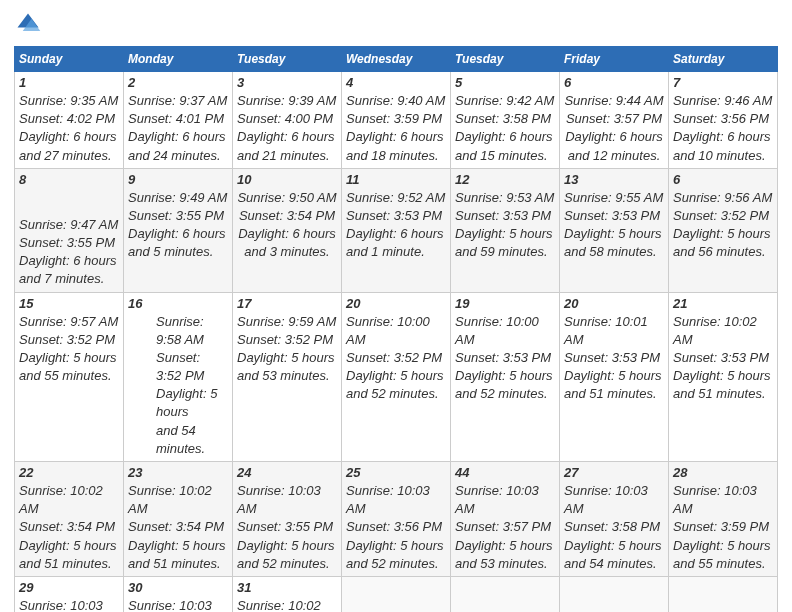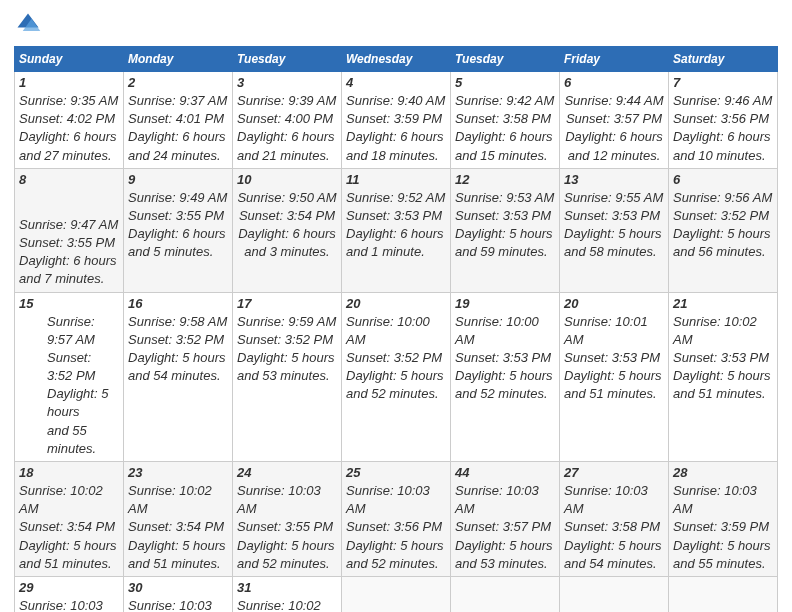--- a/index.html
+++ b/index.html
@@ -228,28 +228,28 @@
             <span class="day-num">6</span>
             <div class="cell-text" style="white-space: pre-line;">Sunrise: 9:56 AM
 Sunset: 3:52 PM
 Daylight: 5 hours
 and 56 minutes.</div>
           </td>
         </tr>
         <tr>
           <td>
             <span class="day-num">15</span>
-            <div class="cell-text" style="white-space: pre-line; margin-left: 28px;">Sunrise: 9:57 AM
+            <div class="cell-text" style="white-space: pre-line;">Sunrise: 9:57 AM
 Sunset: 3:52 PM
 Daylight: 5 hours
 and 55 minutes.</div>
           </td>
           <td>
             <span class="day-num">16</span>
-            <div class="cell-text" style="white-space: pre-line;">Sunrise: 9:58 AM
+            <div class="cell-text" style="white-space: pre-line; margin-left: 28px;">Sunrise: 9:58 AM
 Sunset: 3:52 PM
 Daylight: 5 hours
 and 54 minutes.</div>
           </td>
           <td>
             <span class="day-num">17</span>
             <div class="cell-text" style="white-space: pre-line;">Sunrise: 9:59 AM
 Sunset: 3:52 PM
 Daylight: 5 hours
 and 53 minutes.</div>
@@ -278,21 +278,21 @@
           <td>
             <span class="day-num">21</span>
             <div class="cell-text" style="white-space: pre-line;">Sunrise: 10:02 AM
 Sunset: 3:53 PM
 Daylight: 5 hours
 and 51 minutes.</div>
           </td>
         </tr>
         <tr>
           <td>
-            <span class="day-num">18</span>
+            <span class="day-num">22</span>
             <div class="cell-text" style="white-space: pre-line;">Sunrise: 10:02 AM
 Sunset: 3:54 PM
 Daylight: 5 hours
 and 51 minutes.</div>
           </td>
           <td>
             <span class="day-num">23</span>
             <div class="cell-text" style="white-space: pre-line;">Sunrise: 10:02 AM
 Sunset: 3:54 PM
 Daylight: 5 hours

